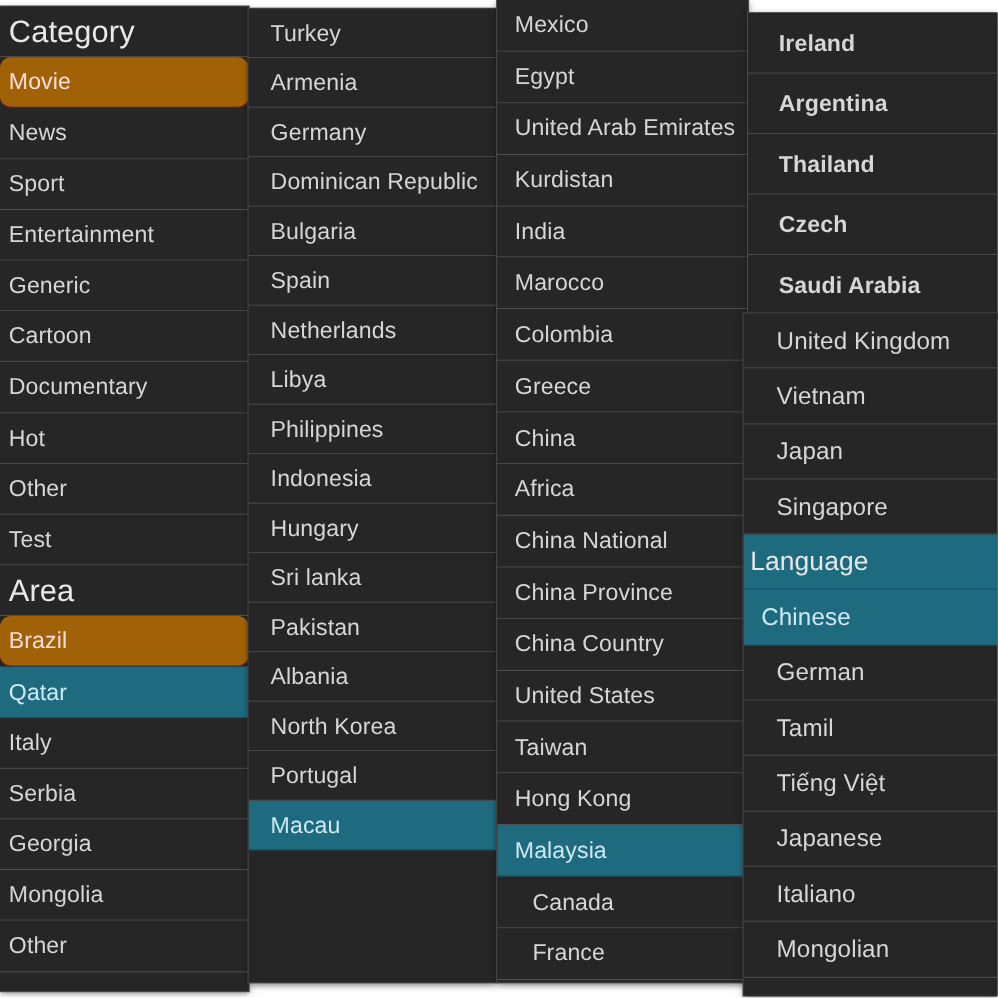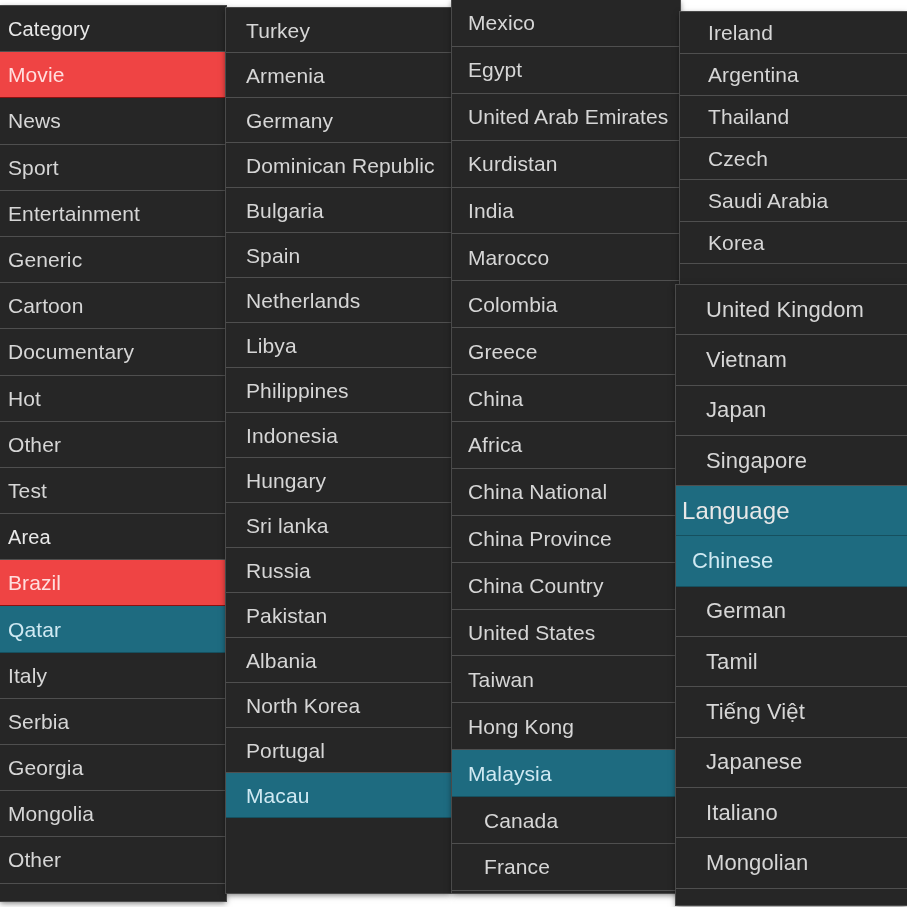--- a/index.html
+++ b/index.html
@@ -43,55 +43,56 @@
   .row .lbl {
     display: block;
     line-height: 1;
     letter-spacing: .1px;
   }
 
   
   .row.header .lbl { color: #e8e8e8; }
 
   .row.sel-red {
-    background: #ef4444;
+    background: #a16207;
     border-bottom-color: #8d1010;
     color: #ffdede;
+    border-radius: 10px;
   }
   .row.sel-teal {
     background: #1e6b80;
     border-bottom-color: #16505f;
     color: #cfe9f2;
   }
 
   
   #panel-category {
     left: 0px; top: 6px; width: 226px; height: 895px;
   }
   #panel-category .row { height: 46.2px; padding-left: 8px; font-size: 21px; }
   #panel-category .row .lbl { font-size: 21px; }
-  #panel-category .row.header .lbl { font-size: 20px; }
+  #panel-category .row.header .lbl { font-size: 28px; }
 
   #panel-countries-a {
     left: 226px; top: 8px; width: 225px; height: 885px;
   }
   #panel-countries-a .row { height: 45px; padding-left: 20px; }
   #panel-countries-a .row .lbl { font-size: 21px; }
 
   #panel-countries-b {
     left: 452px; top: 0px; width: 228px; height: 893px;
   }
   #panel-countries-b .row { height: 46.9px; padding-left: 16px; }
   #panel-countries-b .row .lbl { font-size: 21px; }
   #panel-countries-b .row.indent { padding-left: 32px; }
 
   #panel-countries-c {
     left: 680px; top: 12px; width: 227px; height: 278px;
   }
-  #panel-countries-c .row { height: 42px; padding-left: 28px; }
+  #panel-countries-c .row { height: 55px; padding-left: 28px; font-weight: bold; }
   #panel-countries-c .row .lbl { font-size: 21px; }
 
   #panel-language {
     left: 676px; top: 285px; width: 231px; height: 620px;
   }
   #panel-language .row { height: 50.3px; padding-left: 30px; }
   #panel-language .row .lbl { font-size: 22px; }
   #panel-language .row.header { padding-left: 6px; }
   #panel-language .row.header .lbl { font-size: 24px; text-align: right; }
   #panel-language .row.indent { padding-left: 16px; }
@@ -192,23 +193,20 @@
       <div class="row">
         <span class="lbl">Indonesia</span>
       </div>
       <div class="row">
         <span class="lbl">Hungary</span>
       </div>
       <div class="row">
         <span class="lbl">Sri lanka</span>
       </div>
       <div class="row">
-        <span class="lbl">Russia</span>
-      </div>
-      <div class="row">
         <span class="lbl">Pakistan</span>
       </div>
       <div class="row">
         <span class="lbl">Albania</span>
       </div>
       <div class="row">
         <span class="lbl">North Korea</span>
       </div>
       <div class="row">
         <span class="lbl">Portugal</span>

